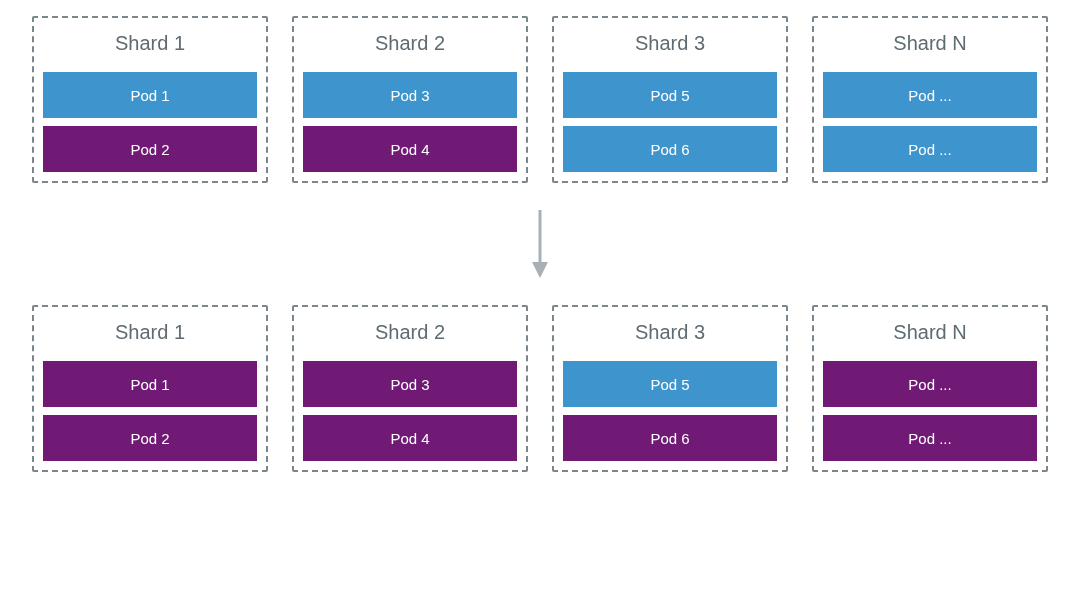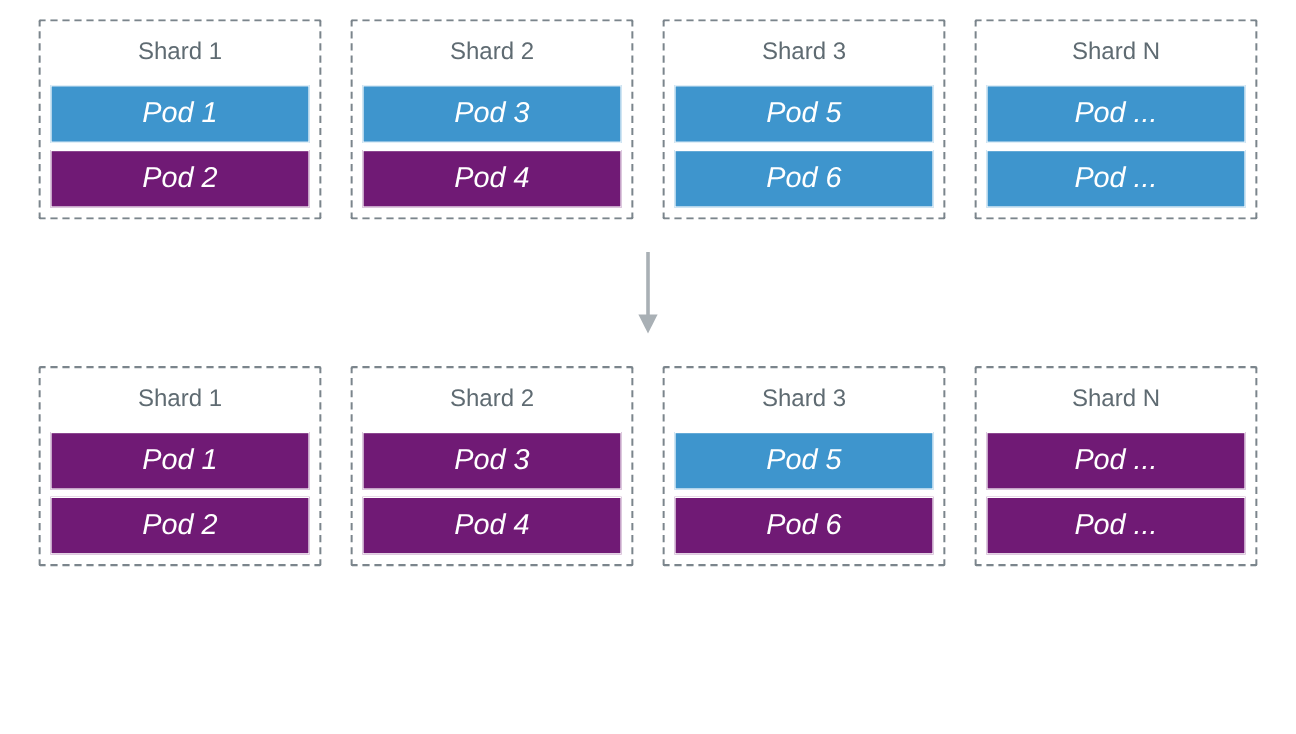--- a/index.html
+++ b/index.html
@@ -37,24 +37,23 @@
     color: #5f6b72;
     padding: 6px 0 10px 0;
     font-weight: 400;
   }
   .pod {
     height: 48px;
     border: 1px solid #ffffff;
     display: flex;
     align-items: center;
     justify-content: center;
-    font-size: 24px;
+    font-size: 15px;
     color: #ffffff;
     margin-top: 6px;
-    font-style: italic;
   }
   .pod:first-of-type { margin-top: 0; }
   .pod.blue { background: #3e95cd; }
   .pod.teal { background: #701a75; }
   .arrow-gap {
     display: flex;
     align-items: center;
     justify-content: center;
     height: 90px;
     width: 100%;

